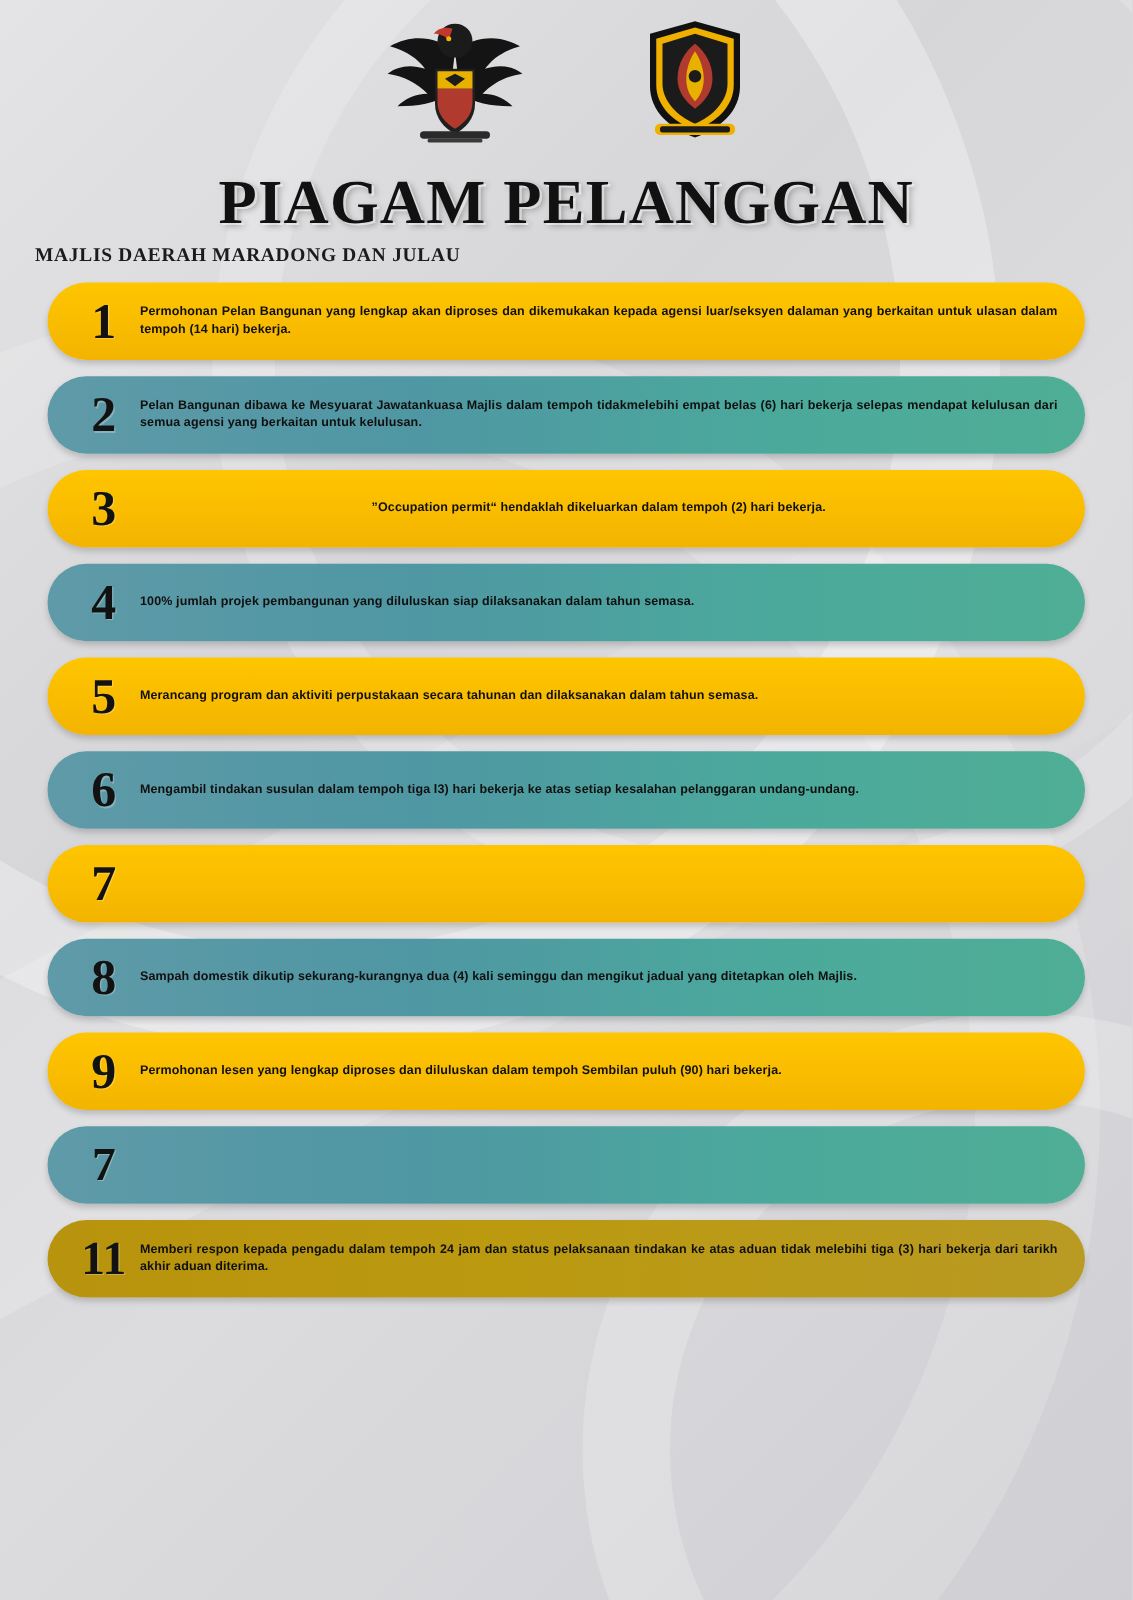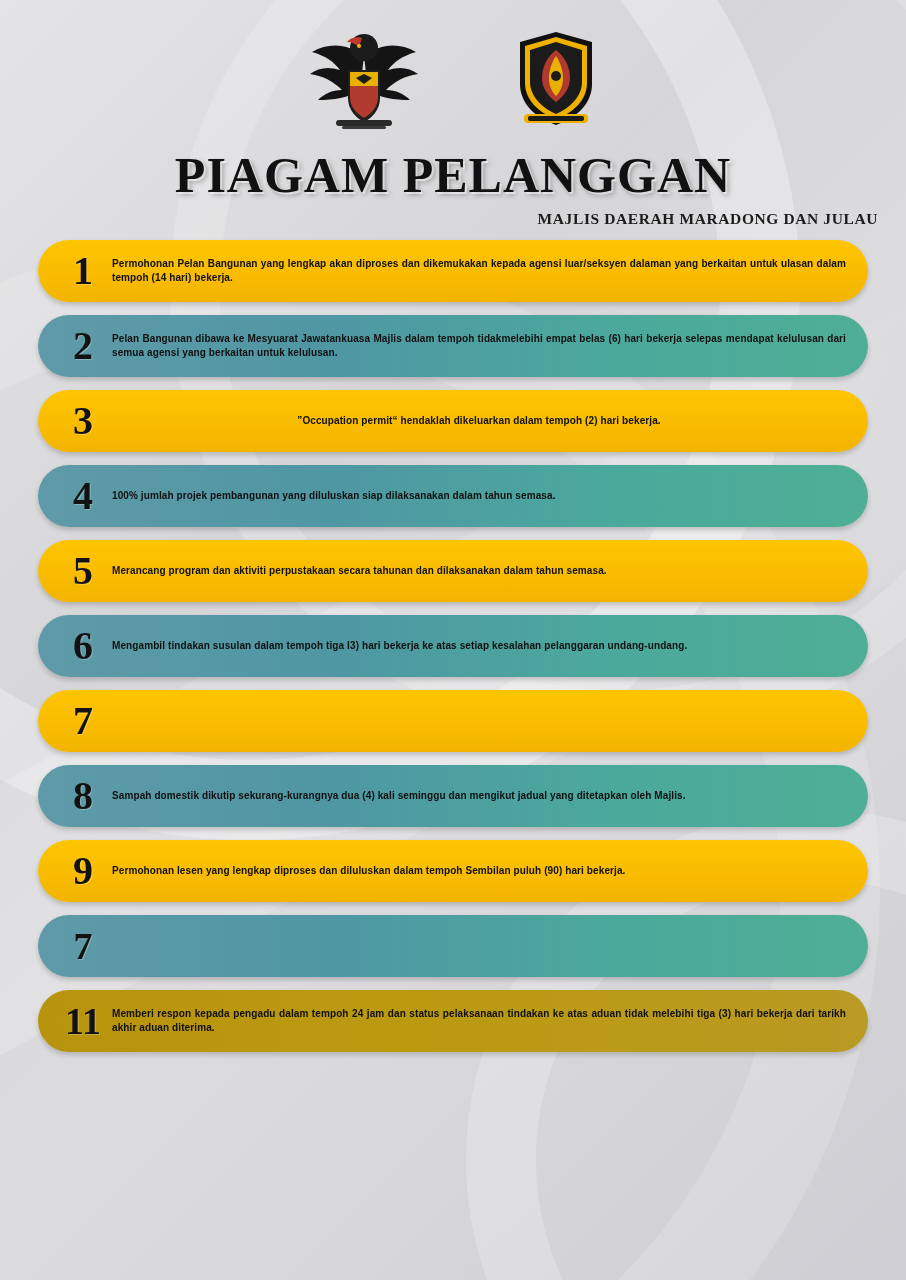--- a/index.html
+++ b/index.html
@@ -58,21 +58,21 @@
     background: linear-gradient(90deg, rgba(255,255,255,0.22), rgba(255,255,255,0.02));
     transform: rotate(-28deg);
     left: -250px;
     top: 560px;
     pointer-events: none;
   }
 
   .content {
     position: relative;
     z-index: 2;
-    padding: 14px 28px;
+    padding: 0 28px;
   }
 
   
   .crests {
     display: flex;
     justify-content: center;
     align-items: flex-end;
     gap: 86px;
     padding-top: 30px;
     height: 120px;
@@ -89,21 +89,21 @@
     text-align: center;
     font-family: "Liberation Serif", serif;
     font-weight: bold;
     font-size: 50px;
     letter-spacing: 1px;
     color: #111;
     margin: 12px 0 0 0;
     text-shadow: 2px 2px 0 rgba(255,255,255,0.55), 3px 3px 5px rgba(0,0,0,0.30);
   }
   .subtitle {
-    text-align: right;
+    text-align: left;
     font-family: "Liberation Serif", serif;
     font-weight: bold;
     font-size: 15.5px;
     letter-spacing: 0.6px;
     color: #1b1b1b;
     margin: 6px 0 12px 0;
   }
 
   
   .items {

